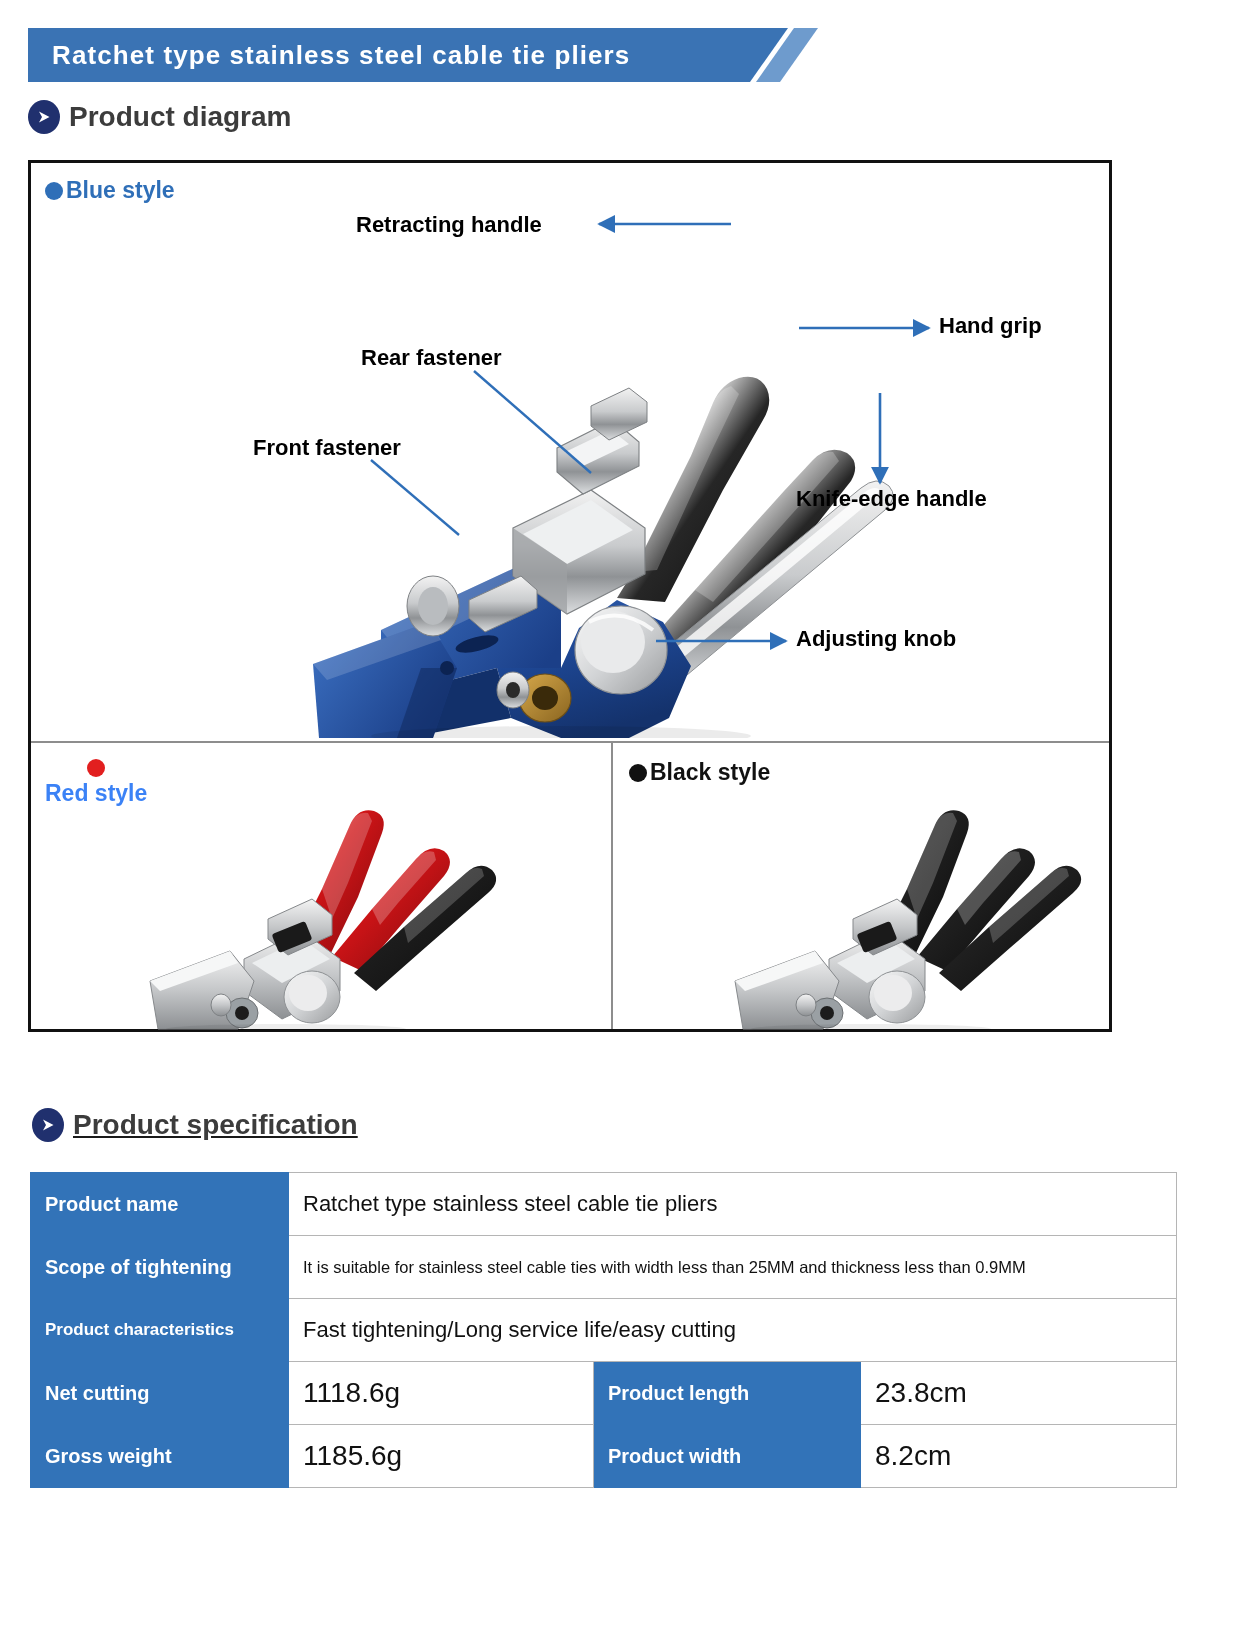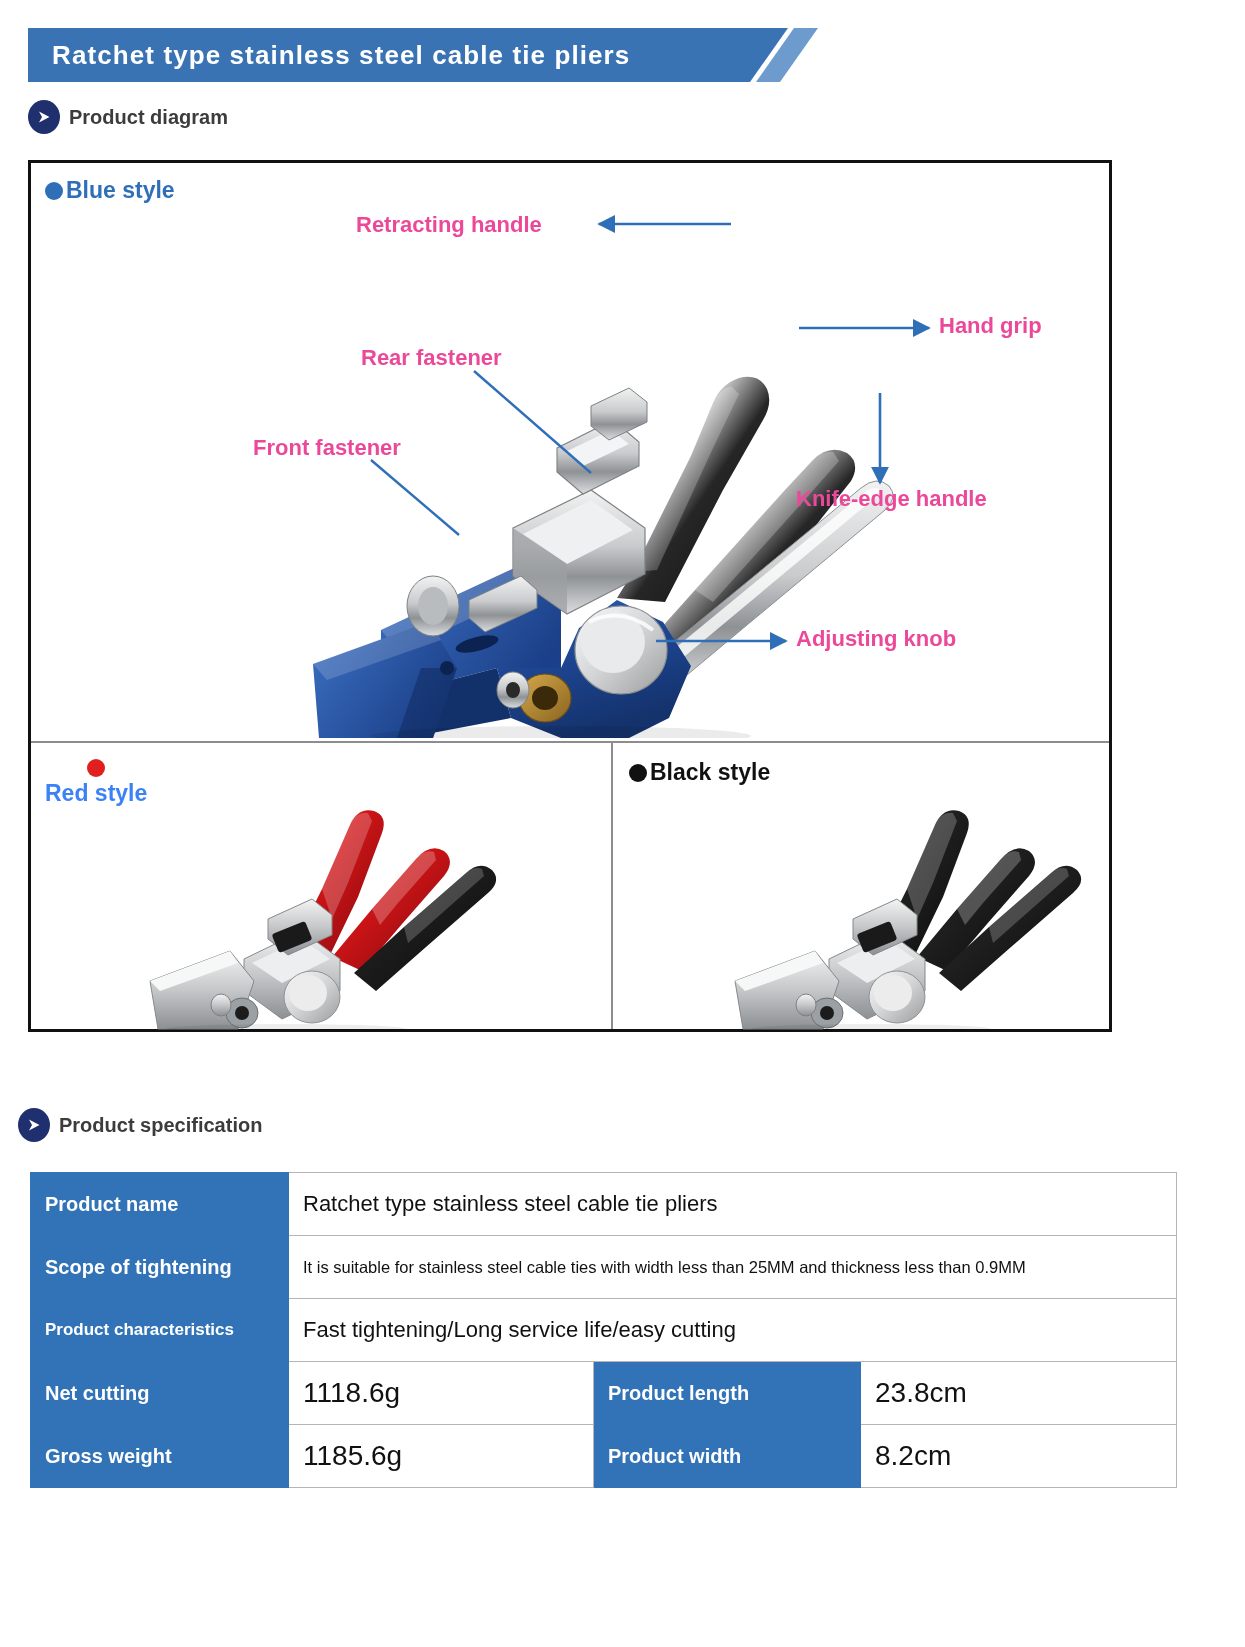--- a/index.html
+++ b/index.html
@@ -63,21 +63,21 @@
     height: 34px;
     border-radius: 50%;
     background: #20306e;
     display: flex;
     align-items: center;
     justify-content: center;
     flex: none;
   }
   .head-badge svg { display: block; }
   .head-text {
-    font-size: 20px;
+    font-size: 28px;
     font-weight: 600;
     color: #3c3c3c;
     white-space: nowrap;
   }
 
   
   .diagram-box {
     position: absolute;
     left: 28px;
     top: 160px;
@@ -123,21 +123,21 @@
     bottom: 0;
     width: 2px;
     background: #8d8d8d;
   }
 
   
   .callout {
     position: absolute;
     font-size: 22px;
     font-weight: bold;
-    color: #ec4899;
+    color: #000000;
     white-space: nowrap;
   }
 
   .svg-layer {
     position: absolute;
     left: 0; top: 0;
     width: 1142px;
     height: 866px;
     pointer-events: none;
   }
@@ -392,21 +392,21 @@
     <ellipse cx="186" cy="206" rx="28" ry="26" fill="url(#knobG)" stroke="#8e9194" stroke-width="1"></ellipse>
     <ellipse cx="182" cy="202" rx="19" ry="18" fill="#ececed"></ellipse>
     <ellipse cx="116" cy="222" rx="16" ry="15" fill="#9aa0a4" stroke="#6c7073" stroke-width="1"></ellipse>
     <ellipse cx="116" cy="222" rx="7" ry="7" fill="#1c1c1c"></ellipse>
     <ellipse cx="95" cy="214" rx="10" ry="11" fill="url(#steelG3)" stroke="#7e8184" stroke-width="1"></ellipse>
     <ellipse cx="160" cy="238" rx="120" ry="5" fill="#000000" opacity="0.07"></ellipse>
   </svg>
 
 </div>
 
-<div class="section-head" style="left:18px; top:1108px;">
+<div class="section-head" style="left:32px; top:1108px;text-decoration:underline;">
   <span class="head-badge">
     <svg width="18" height="18" viewBox="0 0 18 18" aria-hidden="true">
       <path d="M4 3.5 L14.5 9 L4 14.5 L7 9 Z" fill="#ffffff"></path>
     </svg>
   </span>
   <span class="head-text">Product specification</span>
 </div>
 
 <table class="spec-table">
   <colgroup>

